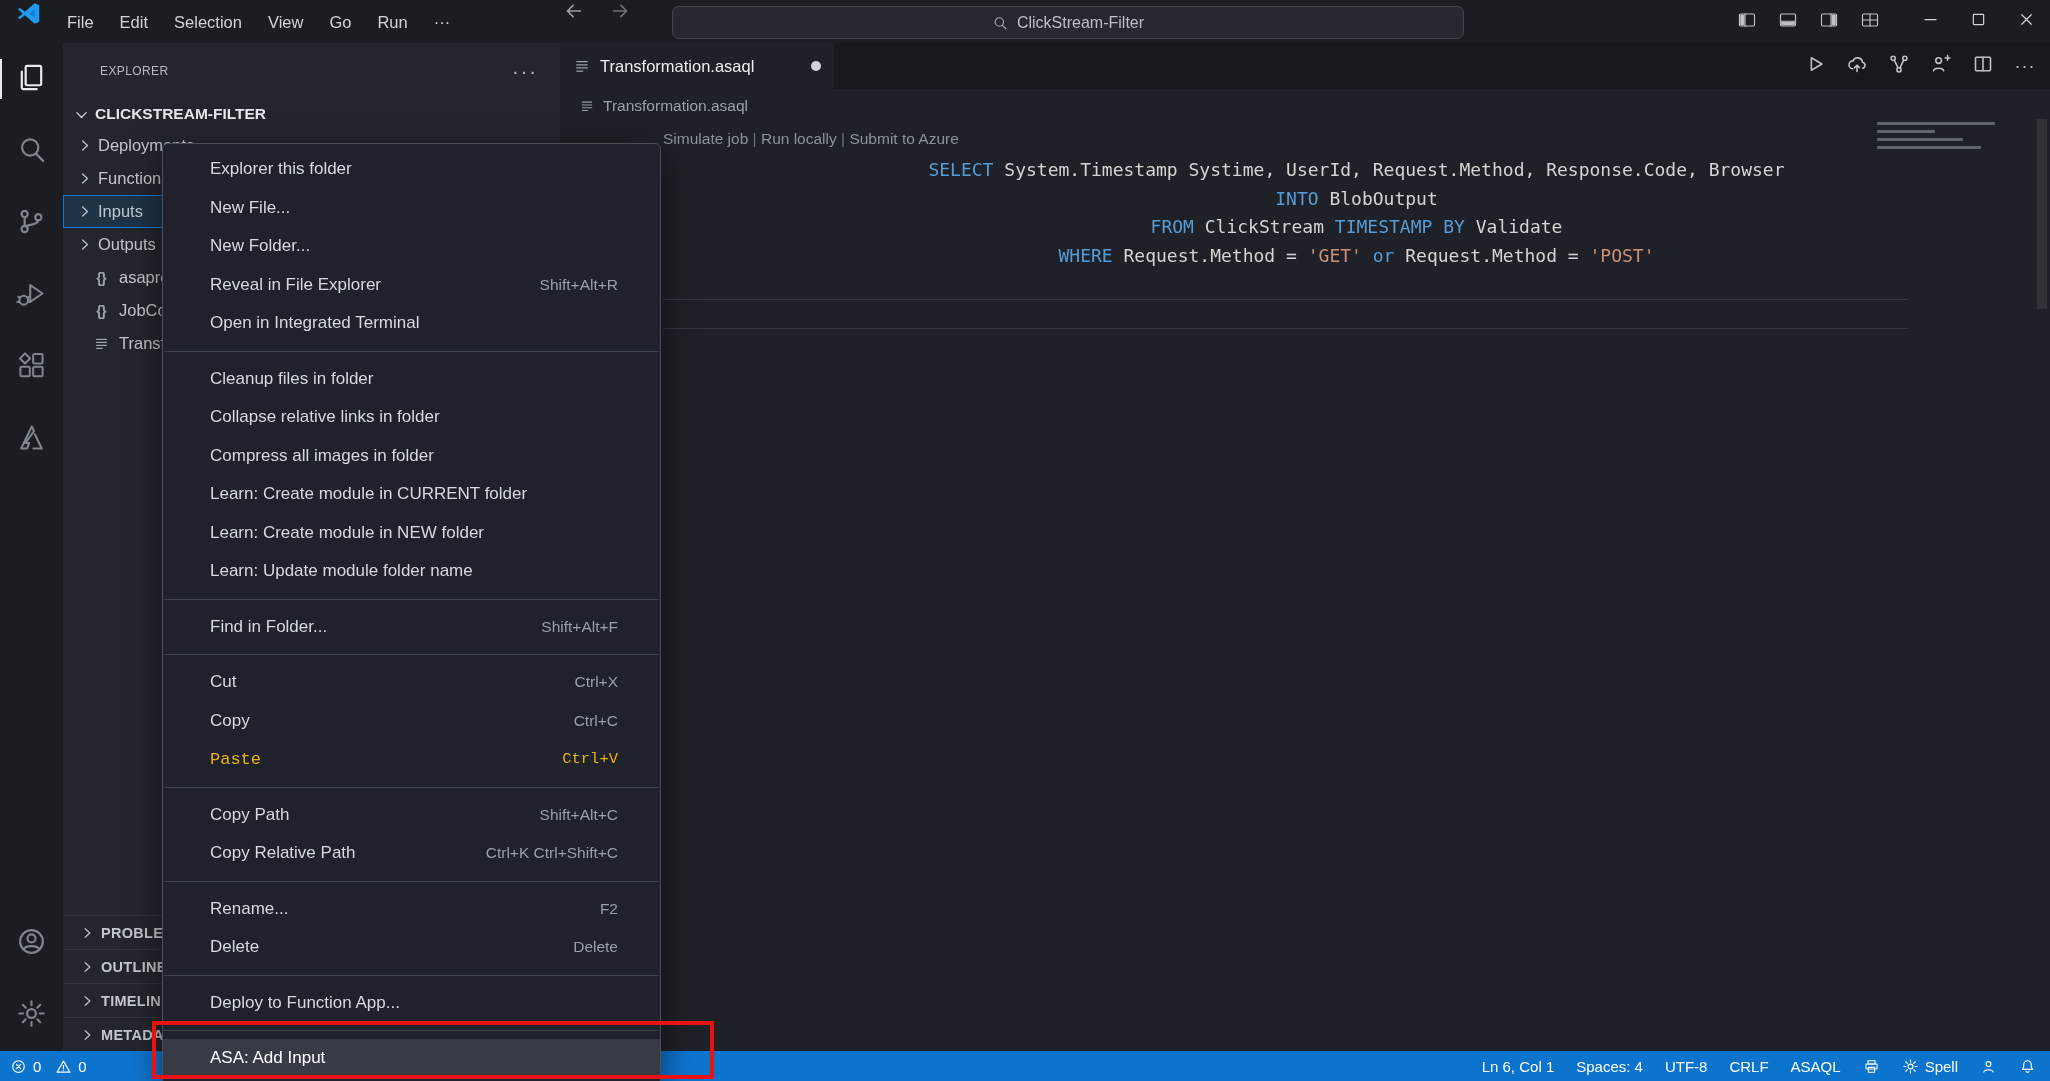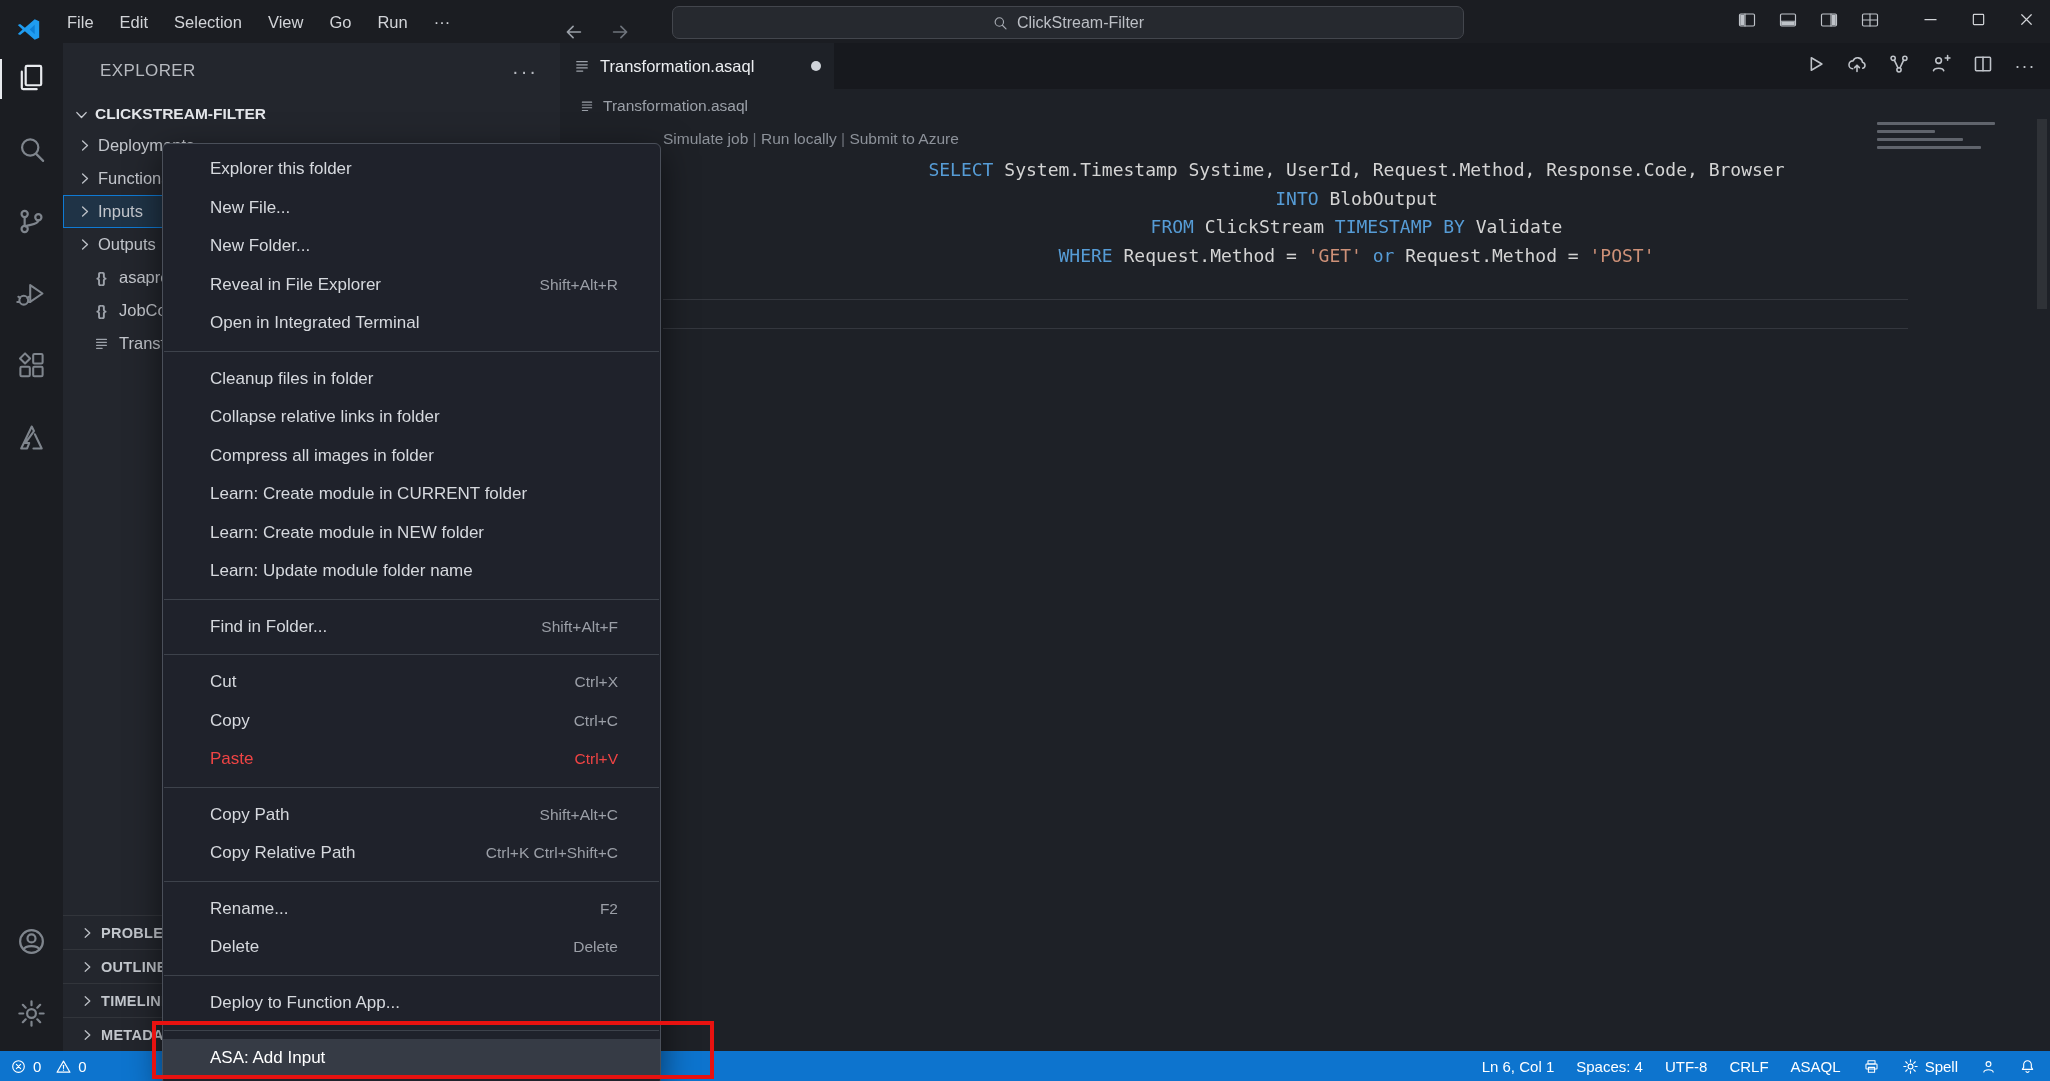--- a/index.html
+++ b/index.html
@@ -1,20 +1,20 @@
 <!DOCTYPE html>
 <html><head>
 <meta charset="utf-8">
 <style>
   html,body{margin:0;padding:0;}
   body{background:#0b0c0e;font-family:"Liberation Sans",sans-serif;}
   .app{position:relative;width:2050px;height:1081px;overflow:hidden;background:#1e2127;color:#ccc;}
 
   
-  .titlebar{position:absolute;top:0;left:0;right:0;height:43px;background:#1b1d22;display:flex;align-items:flex-end;z-index:5;}
+  .titlebar{position:absolute;top:0;left:0;right:0;height:43px;background:#1b1d22;display:flex;align-items:flex-start;z-index:5;}
   .logo{width:27px;height:27px;margin:0 12px 0 15px;display:flex;}
   .logo svg{width:27px;height:27px;}
   .menubar{display:flex;height:43px;align-items:center;}
   .menu-item{padding:0 13px;font-size:16.5px;color:#d2d4d8;line-height:30px;border-radius:6px;cursor:default;}
   .nav-arrows{display:flex;gap:24px;margin-left:100px;align-items:center;}
   .nav-btn{width:22px;height:22px;display:flex;color:#9ba0a8;}
   .nav-btn svg{width:22px;height:22px;}
   .nav-btn.fwd{color:#6f747c;}
   .searchbox{position:absolute;left:672px;top:6px;width:790px;height:31px;background:#26292f;border:1px solid #43464d;border-radius:7px;display:flex;align-items:center;justify-content:center;gap:9px;color:#bcbfc5;font-size:16px;cursor:text;}
   .searchbox .sicon{width:16px;height:16px;display:flex;color:#a7abb2;}
@@ -31,21 +31,21 @@
   .ab-group{display:flex;flex-direction:column;}
   .ab-group.bottom{margin-top:auto;}
   .ab-icon{height:72px;display:flex;align-items:center;justify-content:center;color:#7f858d;position:relative;cursor:pointer;}
   .ab-icon svg{width:31px;height:31px;}
   .ab-icon.active{color:#e8eaee;}
   .ab-icon.active::before{content:"";position:absolute;left:0;top:16px;bottom:16px;width:2px;background:#e8eaee;}
 
   
   .sidebar{position:absolute;left:63px;top:43px;bottom:30px;width:497px;background:#23262d;display:flex;flex-direction:column;z-index:3;}
   .sb-header{height:56px;display:flex;align-items:center;padding:0 22px 0 37px;}
-  .sb-title{font-size:17px;color:#b7bac0;letter-spacing:.4px;}
+  .sb-title{font-size:12px;color:#b7bac0;letter-spacing:.4px;}
   .sb-more{margin-left:auto;color:#b7bac0;font-size:20px;letter-spacing:2px;cursor:pointer;}
   .sb-root{height:30px;display:flex;align-items:center;gap:5px;padding-left:10px;color:#e4e6ea;font-weight:bold;font-size:15.5px;cursor:pointer;}
   .sb-root .chev{display:flex;width:17px;height:17px;color:#c7cad0;}
   .sb-root svg{width:17px;height:17px;}
   .file-tree{display:flex;flex-direction:column;}
   .tree-item{height:33px;display:flex;align-items:center;padding-left:13px;font-size:16.5px;color:#c3c6cc;position:relative;cursor:pointer;}
   .tree-item .tree-chev{width:17px;height:17px;display:flex;margin-right:5px;color:#bcc0c6;}
   .tree-item svg{width:17px;height:17px;}
   .tree-item .file-ico{width:20px;margin-left:15px;margin-right:8px;color:#9da2aa;display:flex;justify-content:center;}
   .braces{font-size:14.5px;color:#b8bcc2;font-weight:bold;letter-spacing:-1px;}
@@ -95,21 +95,21 @@
   .sb-right{margin-left:auto;display:flex;align-items:center;gap:22px;padding-right:14px;}
   .sb-item{display:flex;align-items:center;gap:6px;cursor:pointer;}
   .sb-ico{display:flex;width:17px;height:17px;}
   .sb-ico svg{width:17px;height:17px;}
 
   
   .context-menu{position:absolute;left:162px;top:143px;width:497px;background:#1f222b;border:1px solid #4a4f59;border-radius:6px;box-shadow:0 10px 34px rgba(0,0,0,.55);padding:6px 0;z-index:50;}
   .cm-item{height:38.5px;display:flex;align-items:center;padding:0 42px 0 47px;font-size:17px;color:#d6d9de;cursor:pointer;}
   .cm-label{flex:1;white-space:nowrap;}
   .shortcut{color:#9b9fa7;font-size:15.5px;white-space:nowrap;}
-  .cm-item.disabled .cm-label,.cm-item.disabled .shortcut{color:#ef4444;}
+  .cm-item.disabled .cm-label,.cm-item.disabled .shortcut{color:#eab308;font-family:Liberation Mono, monospace;}
   .cm-item.highlighted{background:#363b45;color:#fff;}
   .cm-sep{height:1px;background:#3d424b;margin:8px 1px;}
 
   
   .annotation{position:absolute;left:152px;top:1021px;width:562px;height:58px;border:4px solid #e81210;z-index:60;pointer-events:none;box-sizing:border-box;}
 </style>
 </head>
 <body>
 
 <div class="app">

